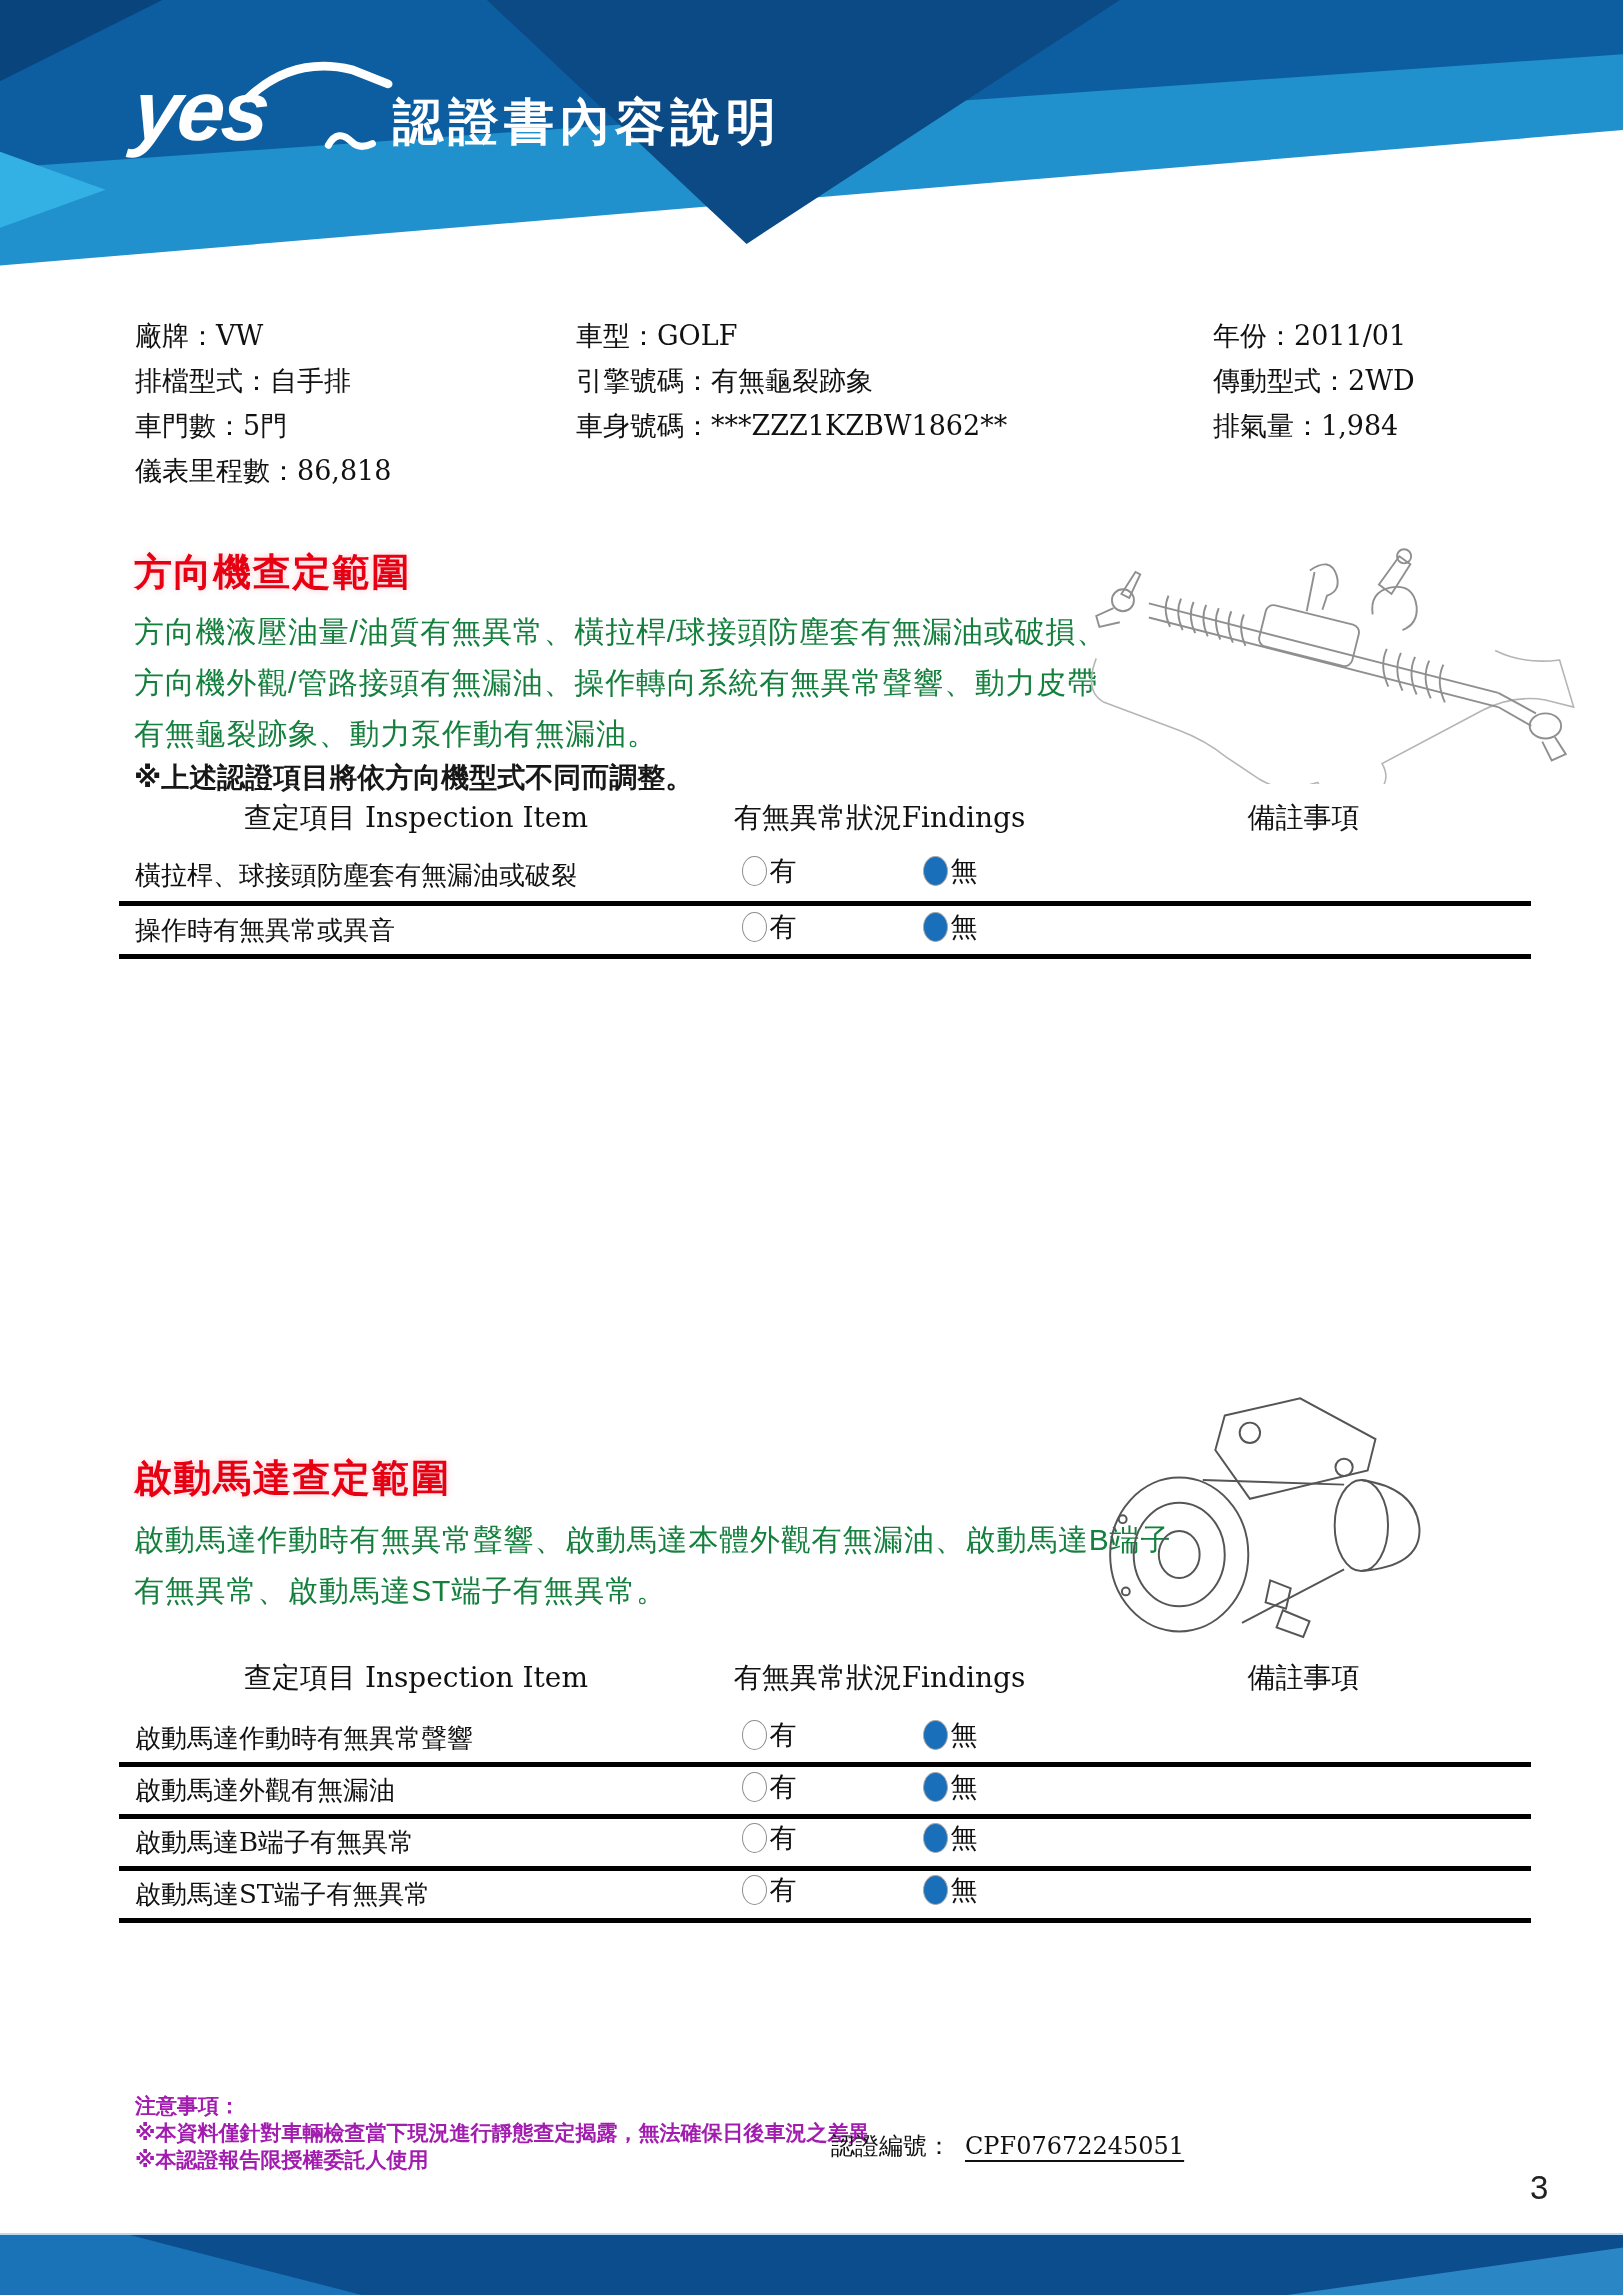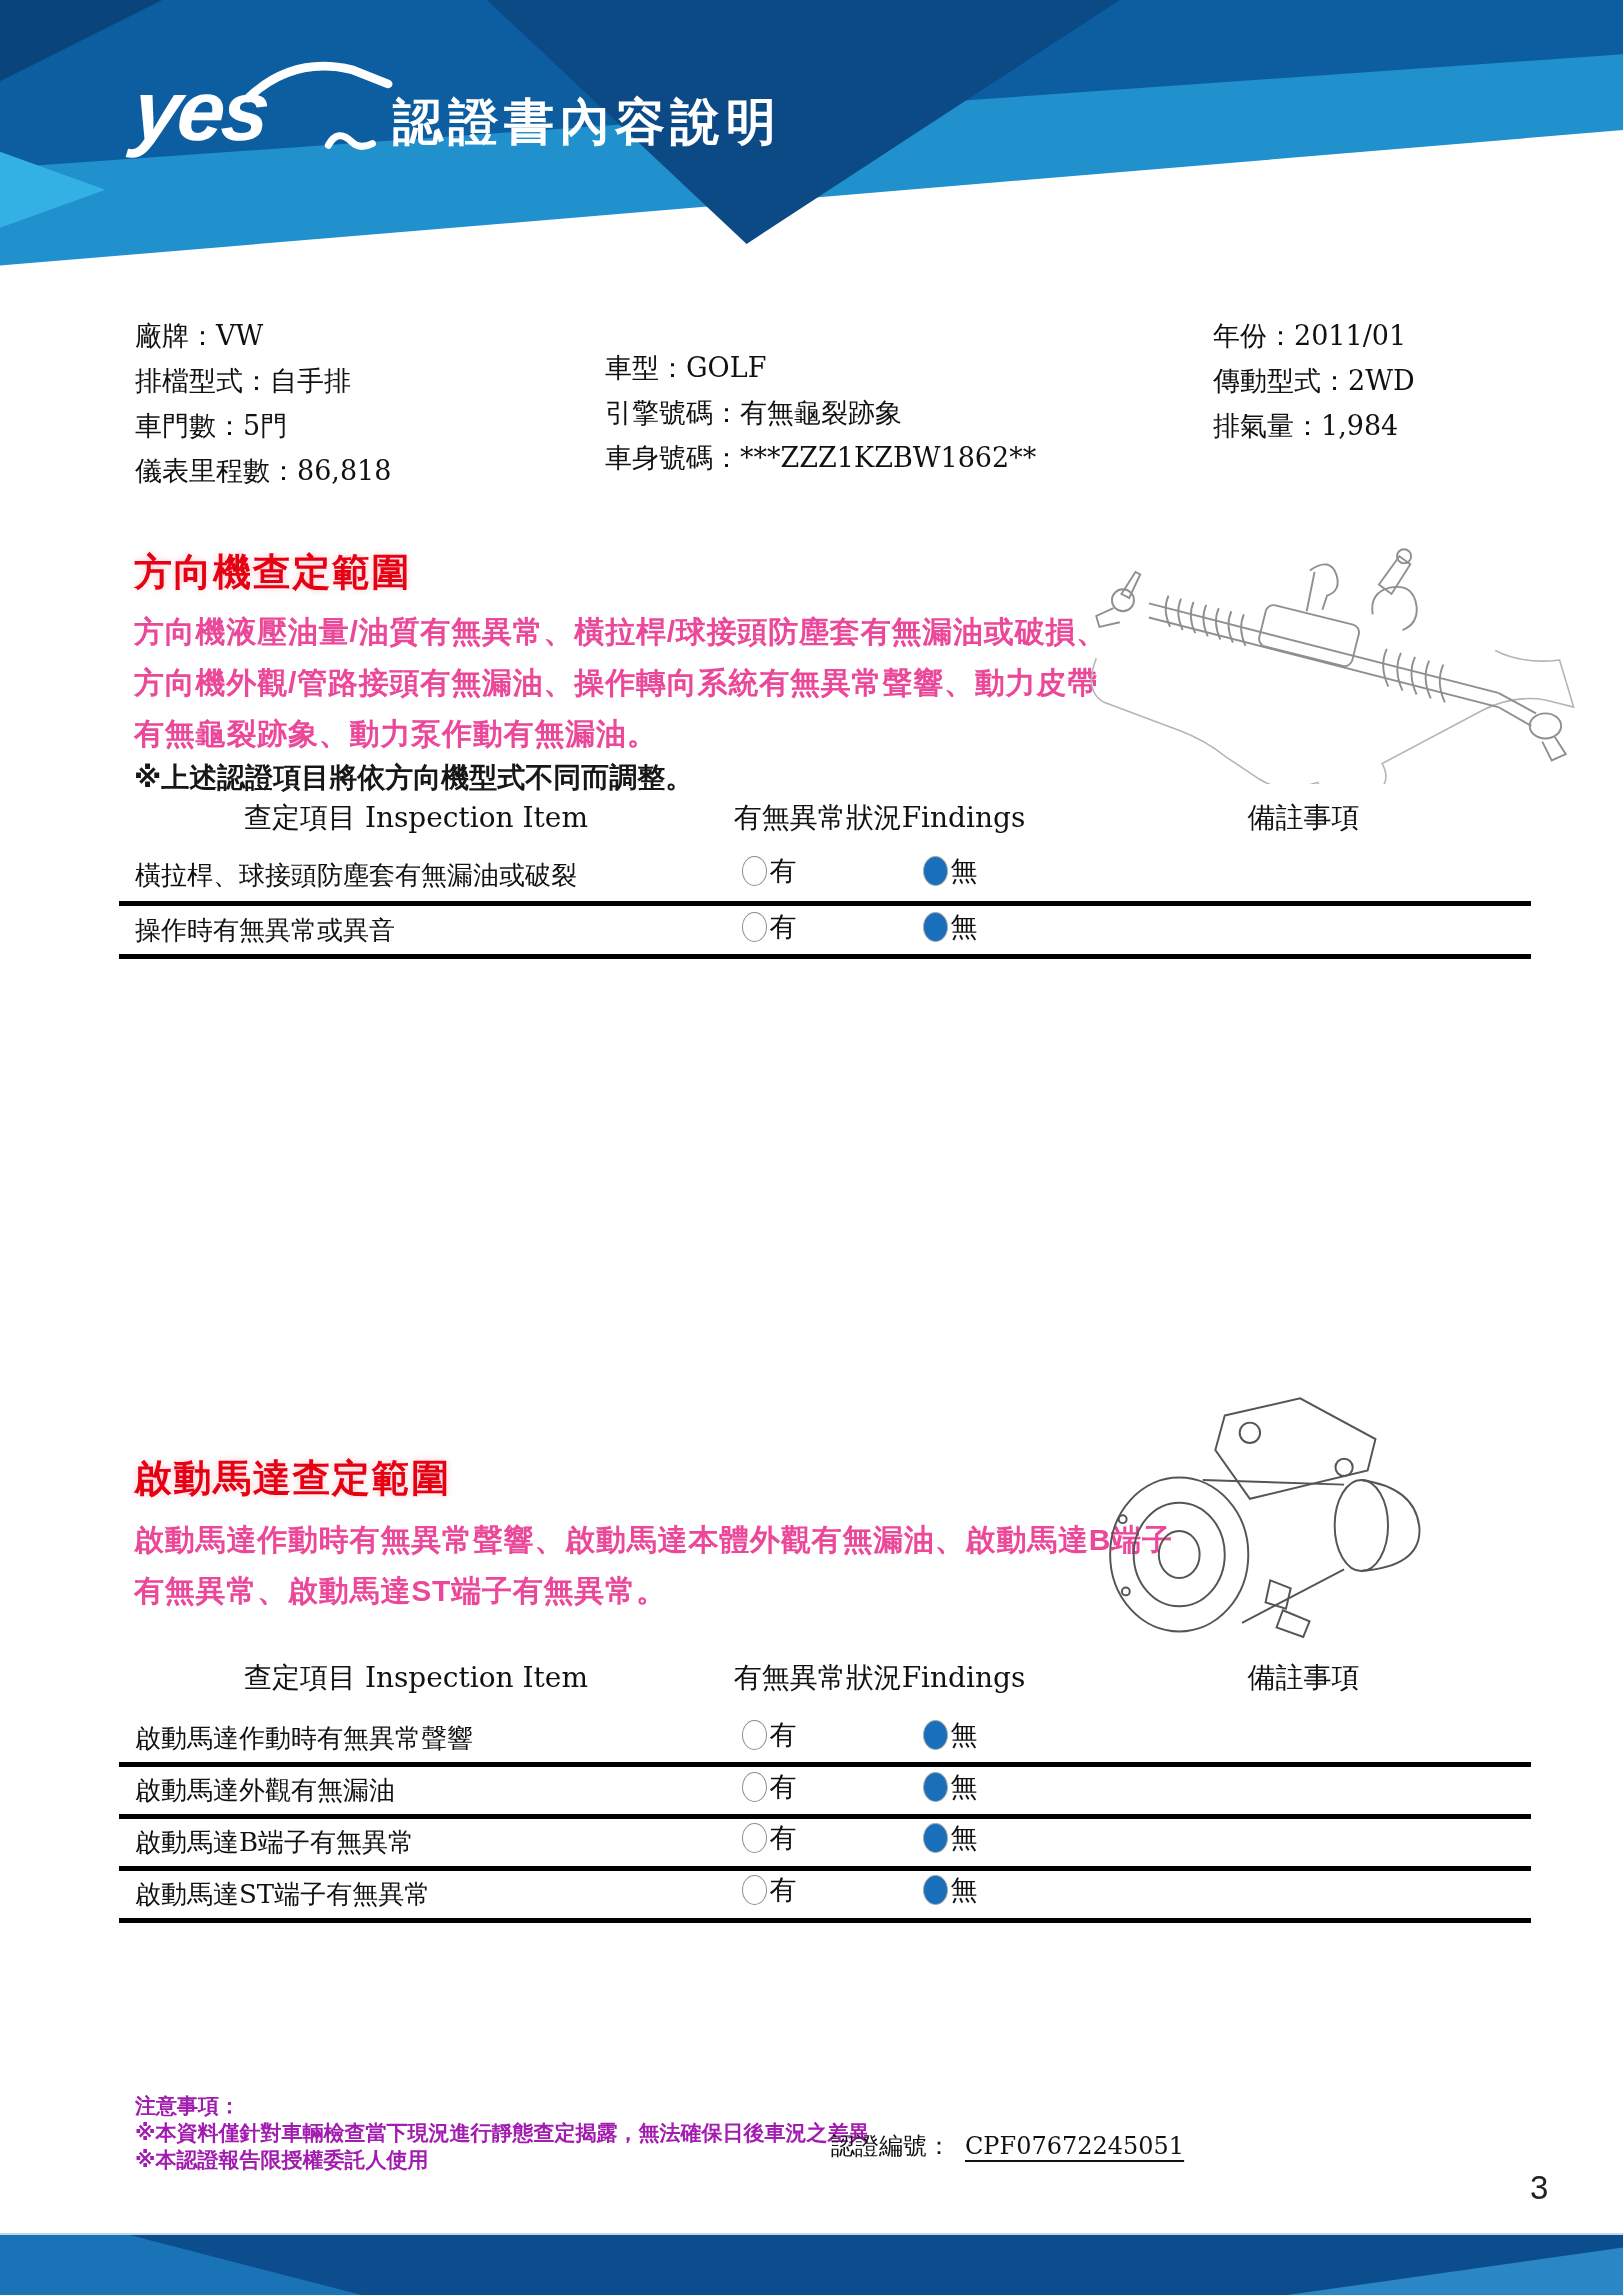--- a/index.html
+++ b/index.html
@@ -13,26 +13,26 @@
   .hdr .l-dark{background:#0b4a84;clip-path:polygon(30% 0,69% 0,46% 90%);}
   .hdr .l-corner{background:#0a447c;clip-path:polygon(0 0,10% 0,0 30%);}
   .hdr .l-cyan{background:#33b1e4;clip-path:polygon(0 56%,6.5% 70%,0 84%);}
   .logo{position:absolute;left:134px;top:68px;color:#fff;font-family:"Liberation Sans","DejaVu Sans",sans-serif;
         font-weight:bold;font-style:italic;font-size:85px;letter-spacing:-3.1px;transform:skewX(-6deg);line-height:1;}
   .swoosh{position:absolute;left:234px;top:46px;}
   .hdr-title{position:absolute;left:393px;top:91px;margin:0;color:#fff;font-family:"Liberation Sans","DejaVu Sans",sans-serif;
         font-weight:bold;font-size:50px;letter-spacing:5.5px;line-height:1.25;text-align:right;}
   
   .vinfo{position:absolute;top:313px;font-size:27px;line-height:45px;white-space:nowrap;}
-  .vinfo.c1{left:135px;} .vinfo.c2{left:605px;margin-top:32px;} .vinfo.c3{left:1213px;}
+  .vinfo.c1{left:135px;} .vinfo.c2{left:576px;} .vinfo.c3{left:1213px;}
   
   .sec-title{position:absolute;left:134px;margin:0;font-family:"Liberation Sans","DejaVu Sans",sans-serif;
         font-weight:bold;font-size:38px;color:#e60012;text-shadow:0 0 7.9px rgba(230,0,40,.22);letter-spacing:1.6px;}
-  .desc{position:absolute;left:134px;font-family:"Liberation Sans","DejaVu Sans",sans-serif;font-weight:bold;
-        font-size:30px;line-height:51px;color:#ec4899;white-space:nowrap;letter-spacing:0.8px;}
+  .desc{position:absolute;left:134px;font-family:"Liberation Sans","DejaVu Sans",sans-serif;font-weight:normal;
+        font-size:30px;line-height:51px;color:#15803d;white-space:nowrap;letter-spacing:0.8px;}
   .note-line{position:absolute;left:134px;font-family:"Liberation Sans","DejaVu Sans",sans-serif;font-weight:bold;
         font-size:28px;color:#171717;white-space:nowrap;}
   .illu{position:absolute;}
   
   .th{position:absolute;font-size:28px;white-space:nowrap;text-align:center;}
   .th.c1{left:196px;width:440px;} .th.c2{left:699px;width:361px;} .th.c3{left:1170px;width:267px;}
   .row-item{position:absolute;left:135px;font-size:26px;white-space:nowrap;}
   .radio-group{position:absolute;font-size:27px;white-space:nowrap;}
   .radio-group .opt{display:inline-flex;align-items:center;}
   .radio-group .opt.no{margin-left:118px;}

